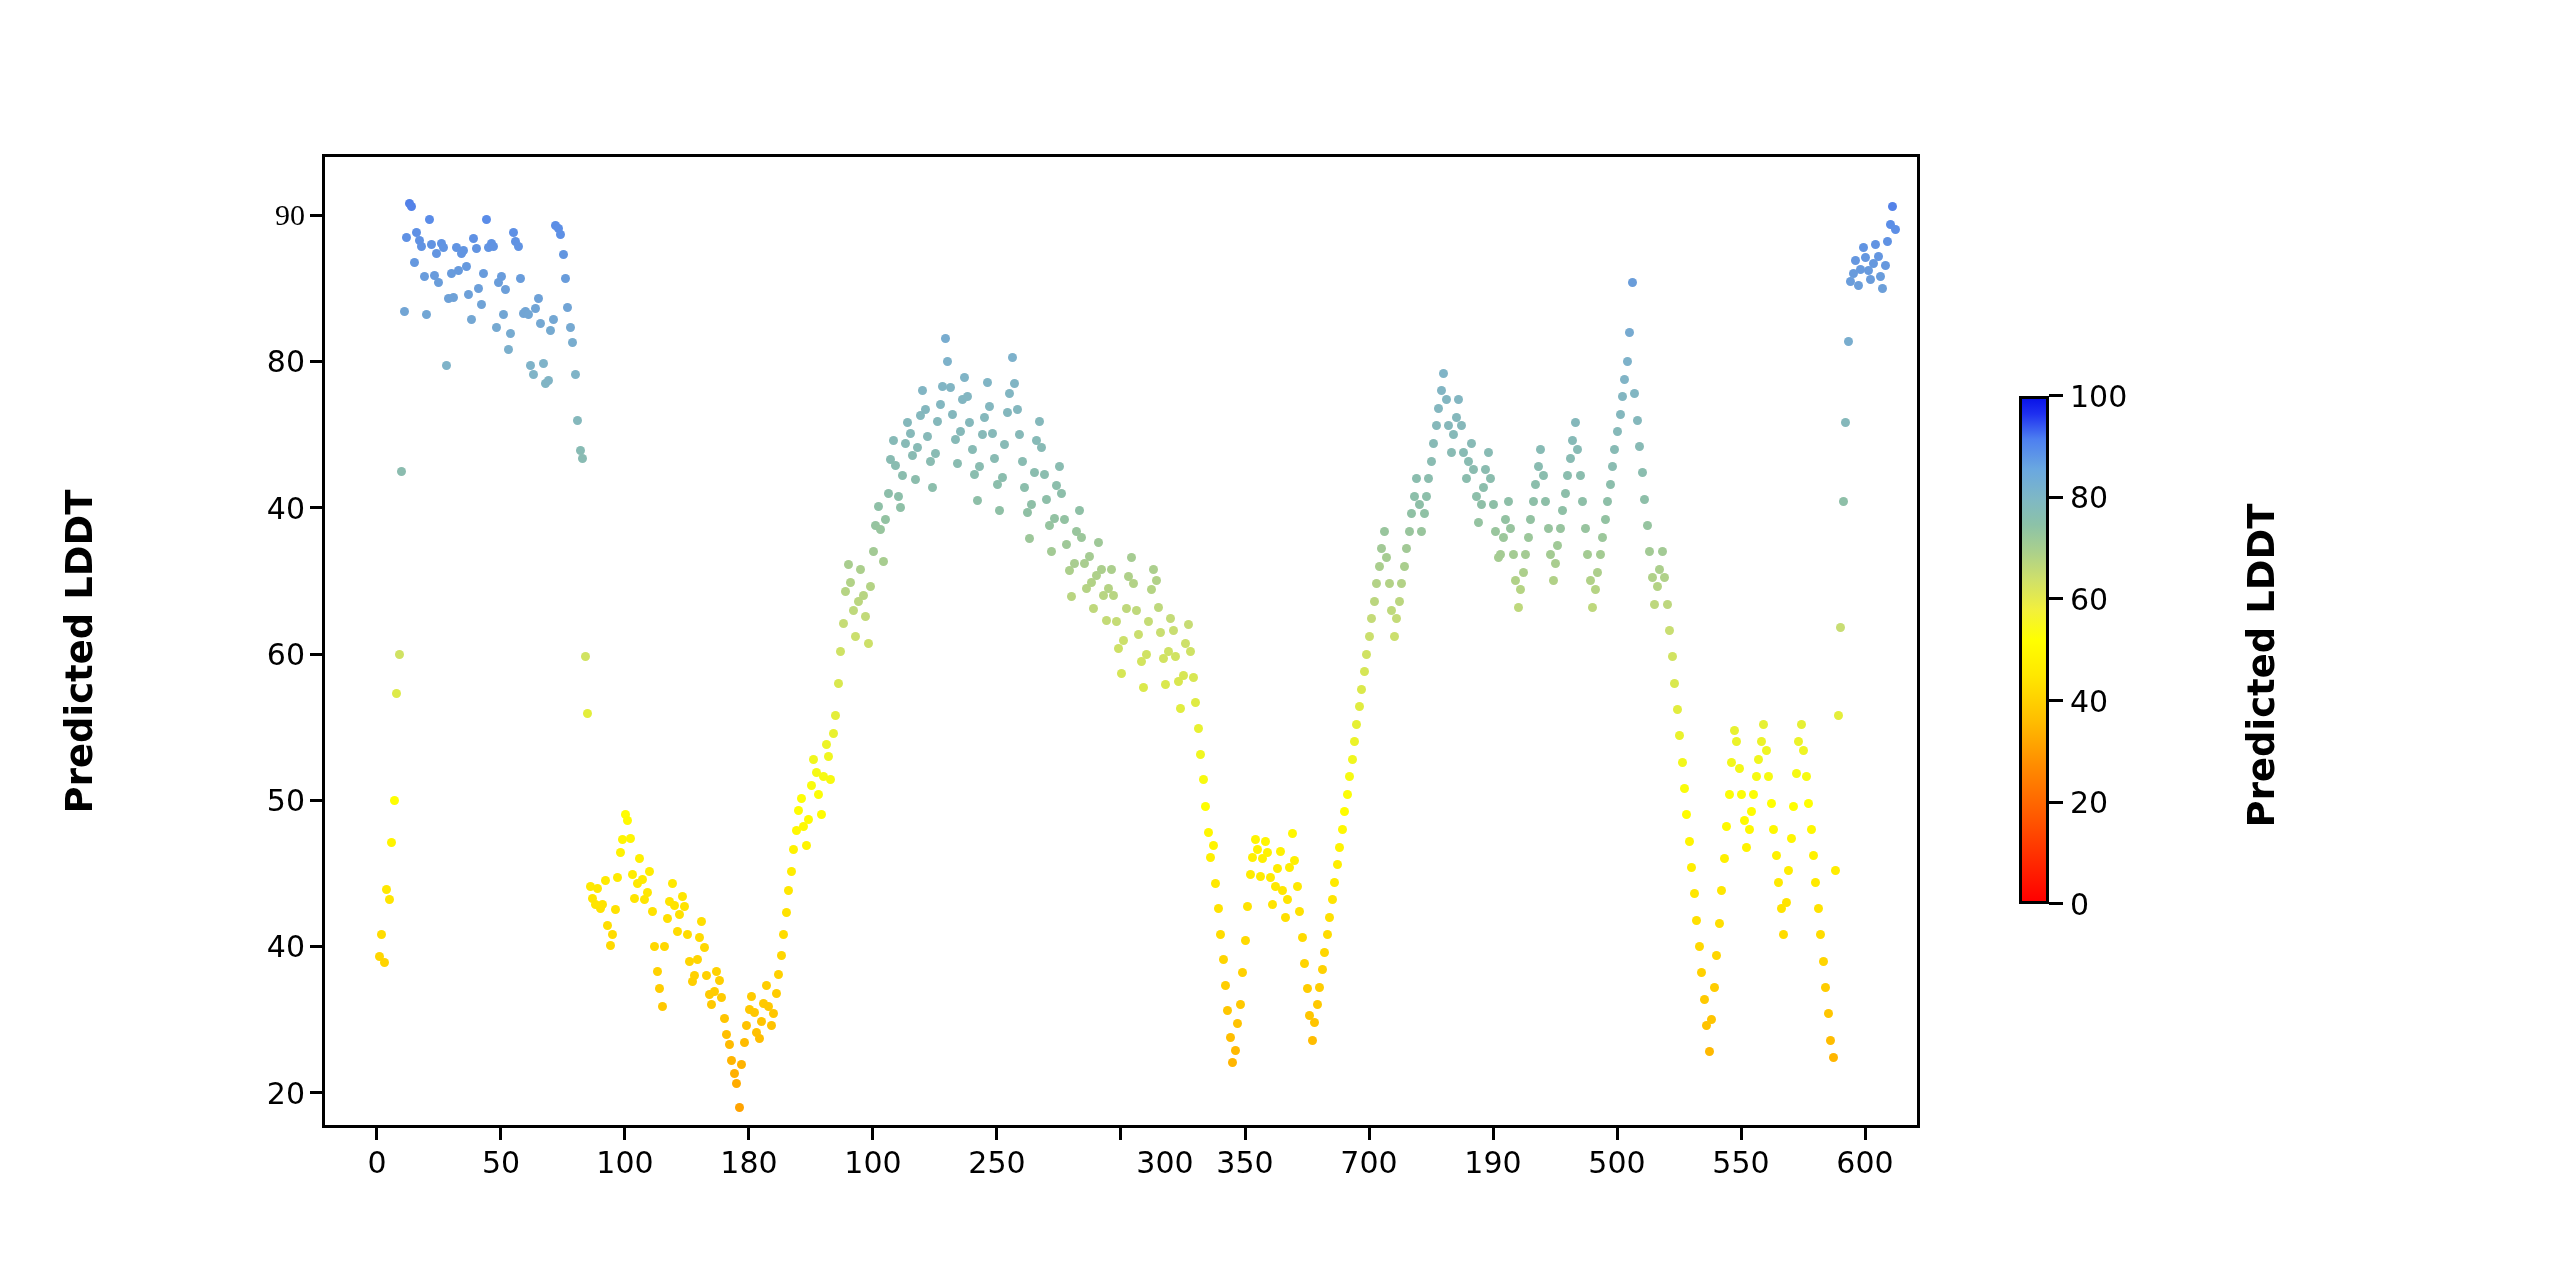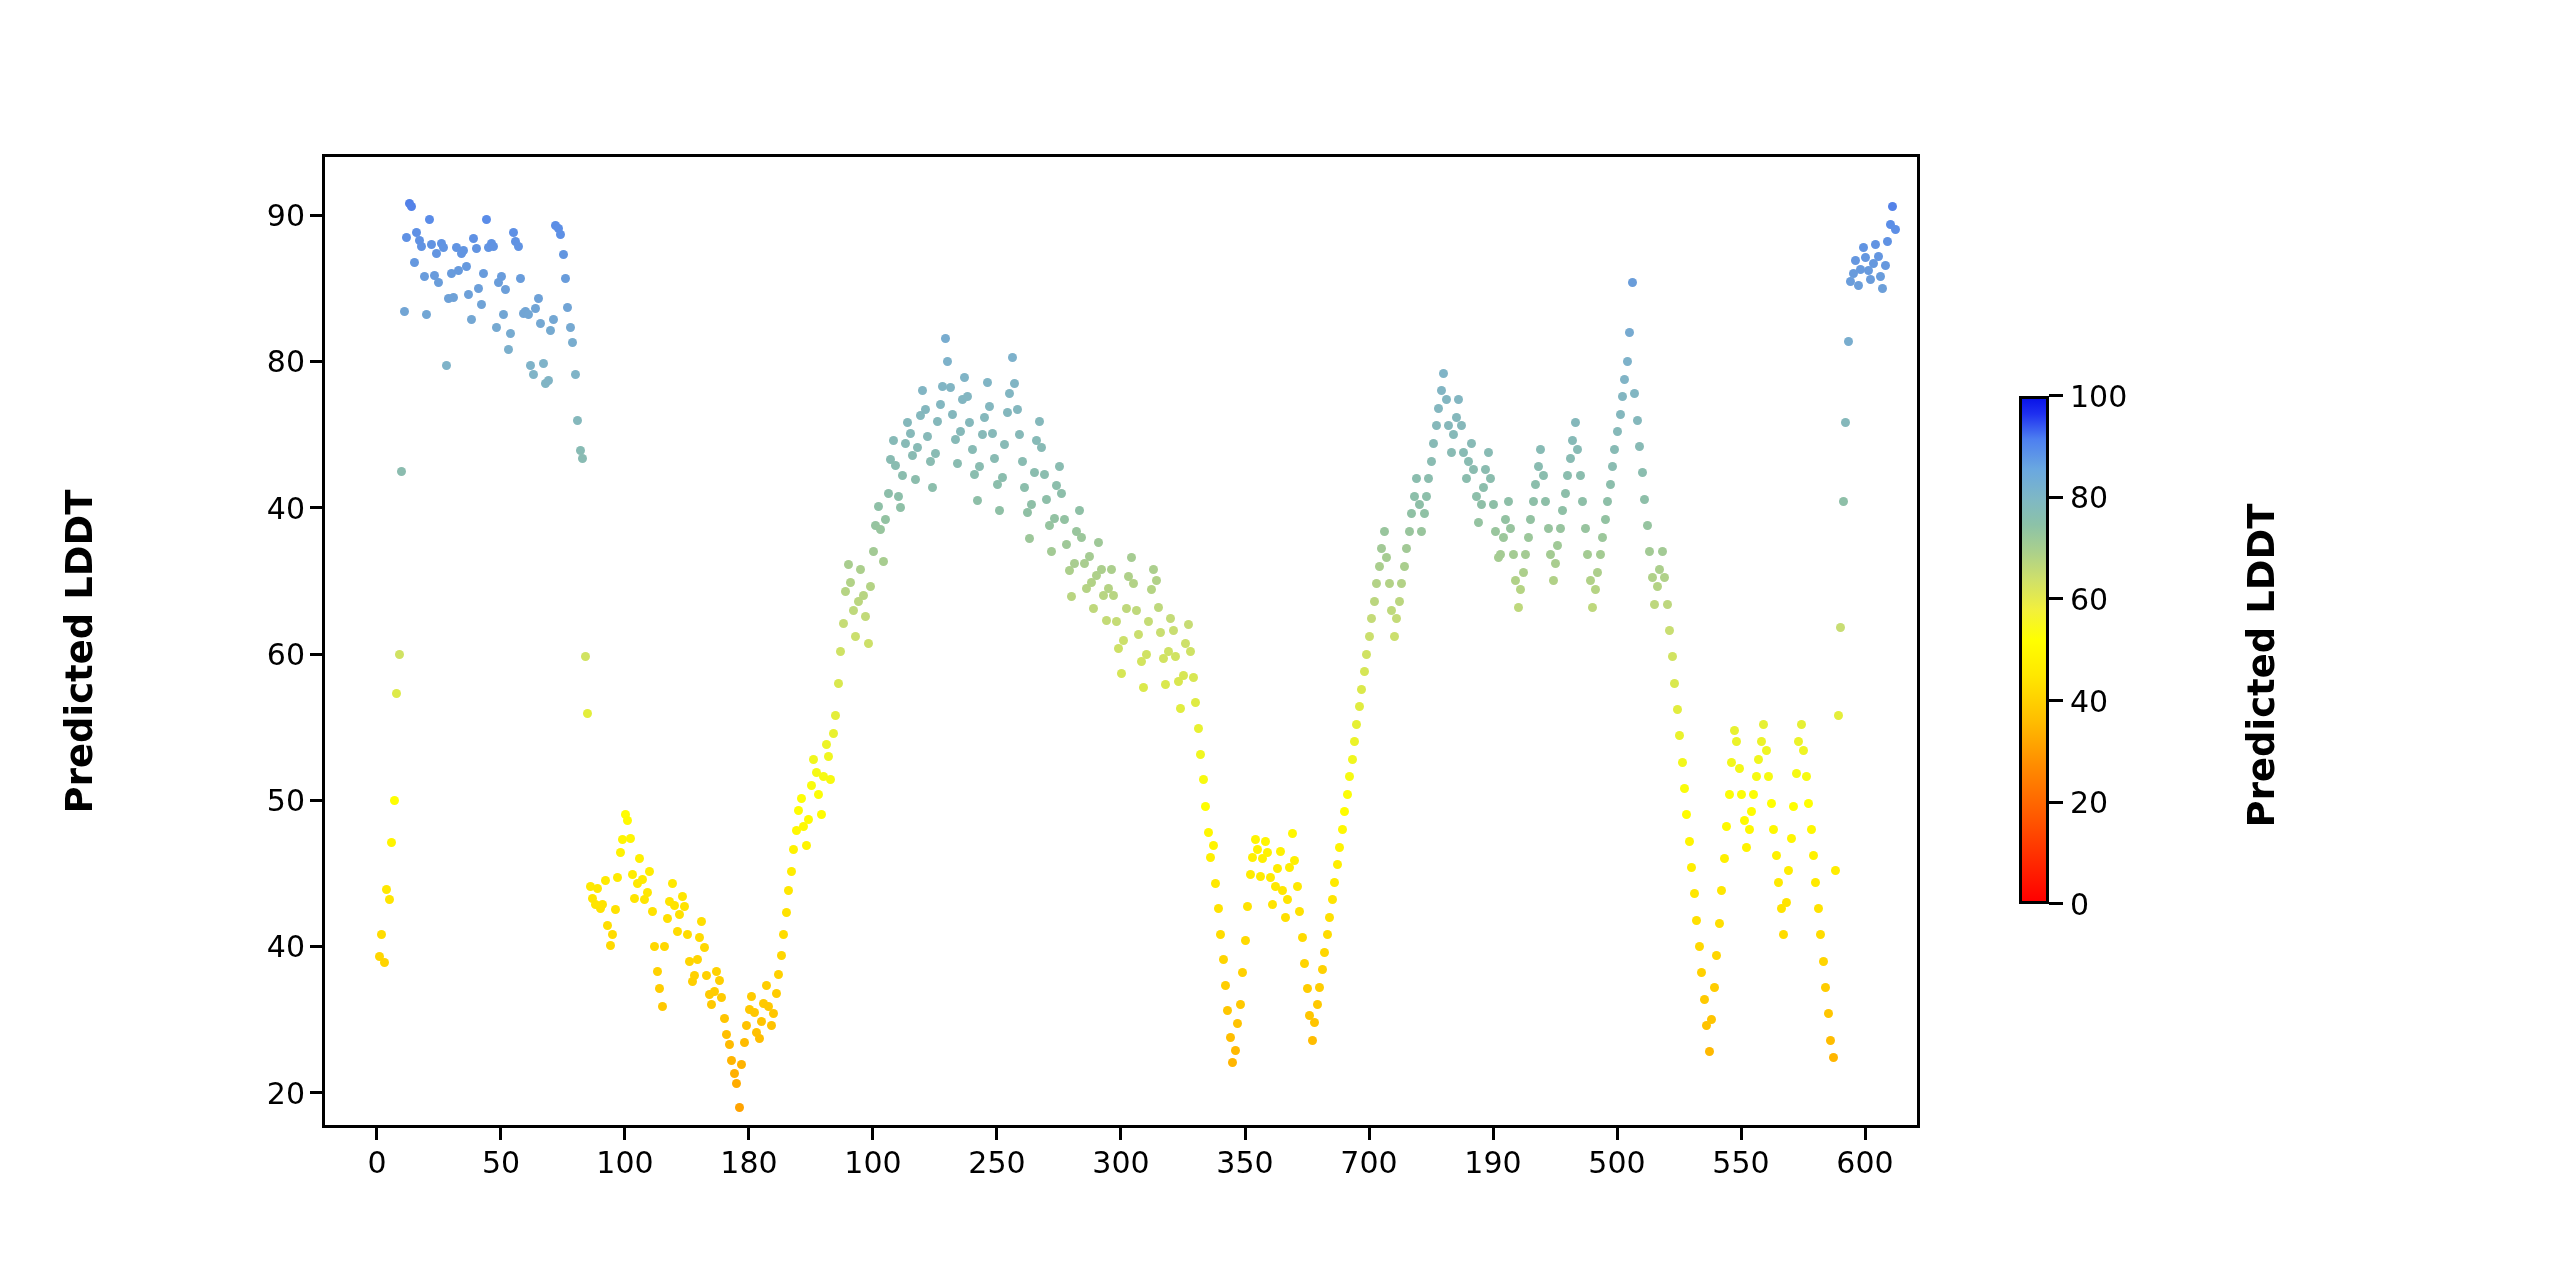--- a/index.html
+++ b/index.html
@@ -691,21 +691,21 @@
       <div class="xticklab" style="left:501px;">50</div>
       <div class="xtick" style="left:623px;"></div>
       <div class="xticklab" style="left:625px;">100</div>
       <div class="xtick" style="left:747px;"></div>
       <div class="xticklab" style="left:749px;">180</div>
       <div class="xtick" style="left:871px;"></div>
       <div class="xticklab" style="left:873px;">100</div>
       <div class="xtick" style="left:995px;"></div>
       <div class="xticklab" style="left:997px;">250</div>
       <div class="xtick" style="left:1119px;"></div>
-      <div class="xticklab" style="left:1121px;">300</div>
+      <div class="xticklab" style="left:1165px;">300</div>
       <div class="xtick" style="left:1244px;"></div>
       <div class="xticklab" style="left:1245px;">350</div>
       <div class="xtick" style="left:1368px;"></div>
       <div class="xticklab" style="left:1369px;">700</div>
       <div class="xtick" style="left:1492px;"></div>
       <div class="xticklab" style="left:1493px;">190</div>
       <div class="xtick" style="left:1616px;"></div>
       <div class="xticklab" style="left:1617px;">500</div>
       <div class="xtick" style="left:1740px;"></div>
       <div class="xticklab" style="left:1741px;">550</div>
@@ -720,21 +720,21 @@
       <div class="yticklab" style="top:946px;">40</div>
       <div class="ytick" style="top:799px;"></div>
       <div class="yticklab" style="top:800px;">50</div>
       <div class="ytick" style="top:653px;"></div>
       <div class="yticklab" style="top:654px;">60</div>
       <div class="ytick" style="top:506px;"></div>
       <div class="yticklab" style="top:508px;">40</div>
       <div class="ytick" style="top:360px;"></div>
       <div class="yticklab" style="top:361px;">80</div>
       <div class="ytick" style="top:214px;"></div>
-      <div class="yticklab" style="top:215px;">90</div>
+      <div class="yticklab" style="top:215px;font-family:Liberation Serif, serif;">90</div>
     </div>
   <div id="ylabel">Predicted LDDT</div>
 
   <div id="cbar"></div>
   <div id="cbticks-layer">
       <div class="cbtick" style="top:902px;"></div>
       <div class="cbticklab" style="top:904px;">0</div>
       <div class="cbtick" style="top:801px;"></div>
       <div class="cbticklab" style="top:802px;">20</div>
       <div class="cbtick" style="top:699px;"></div>

